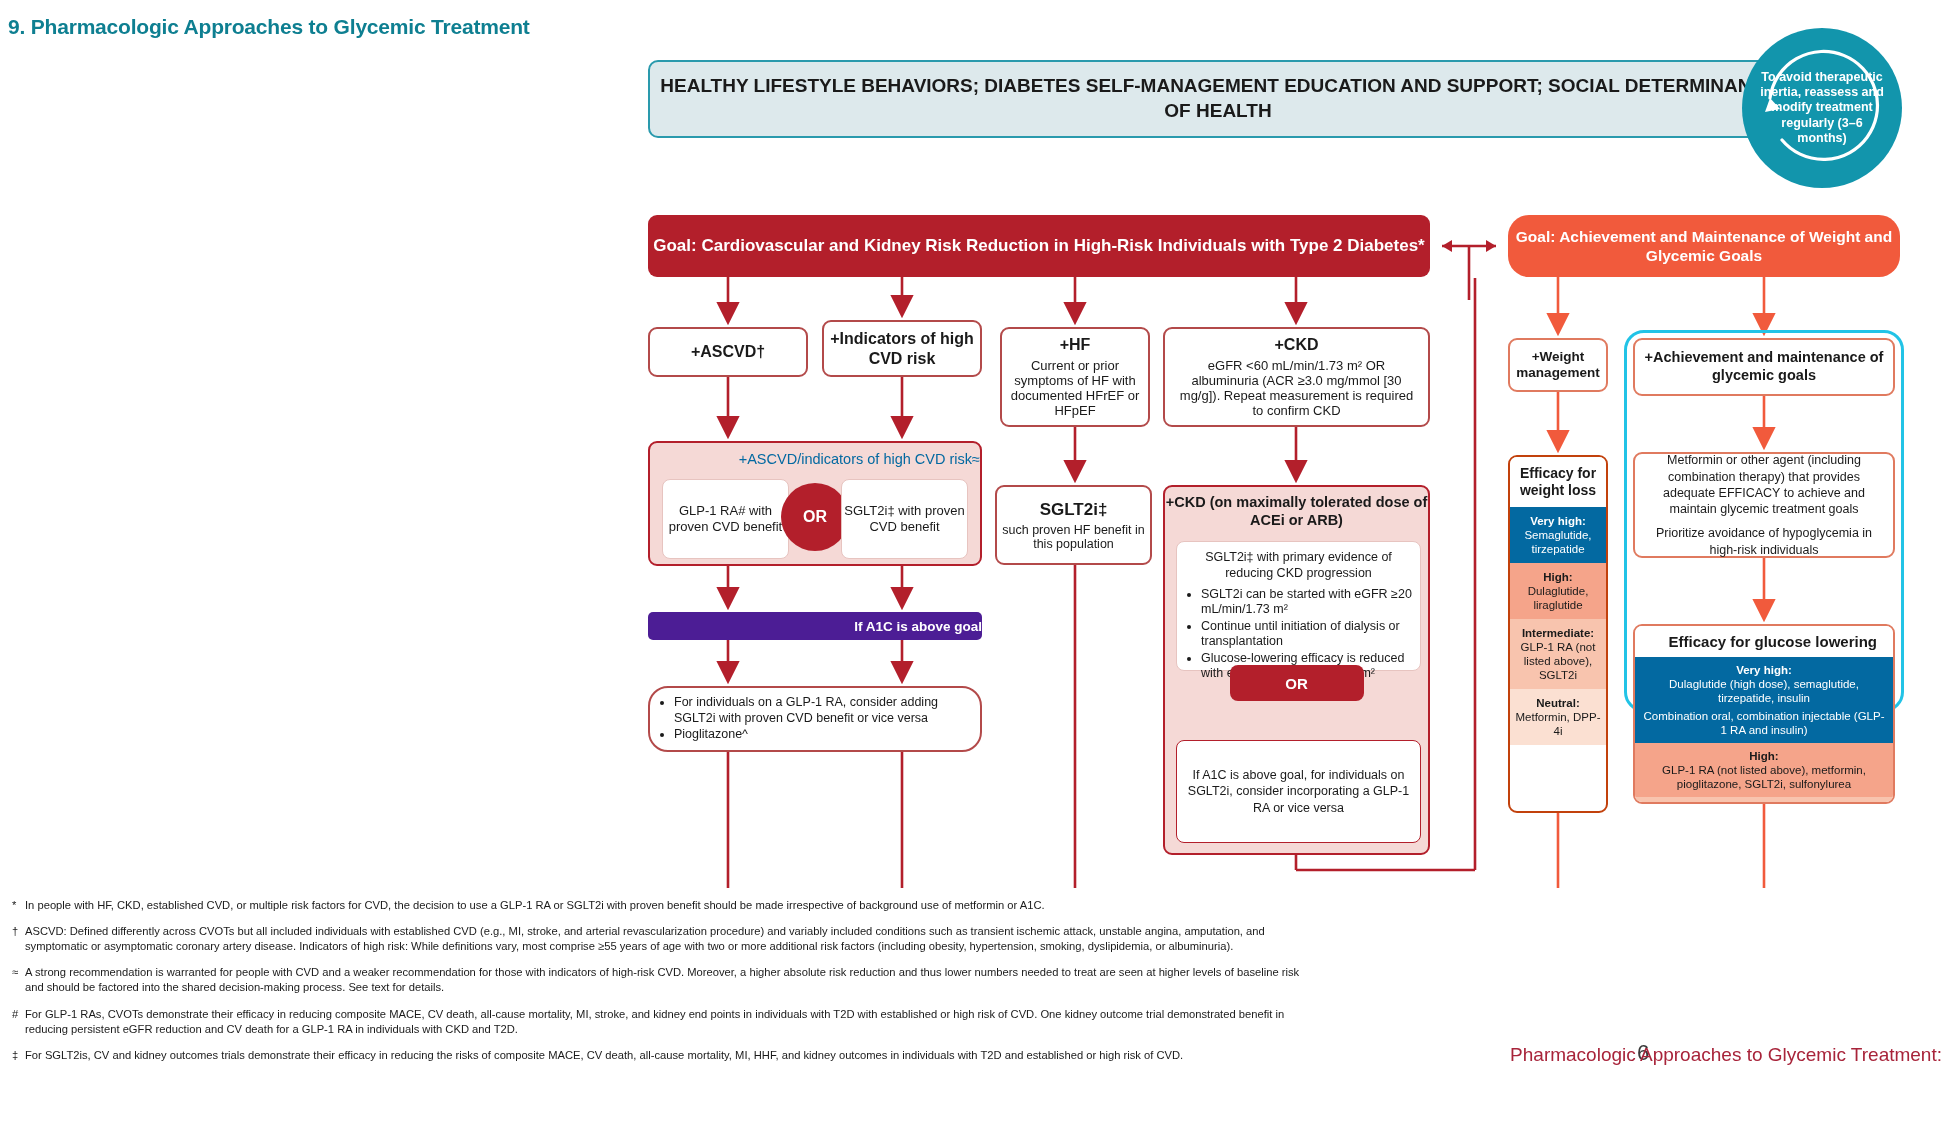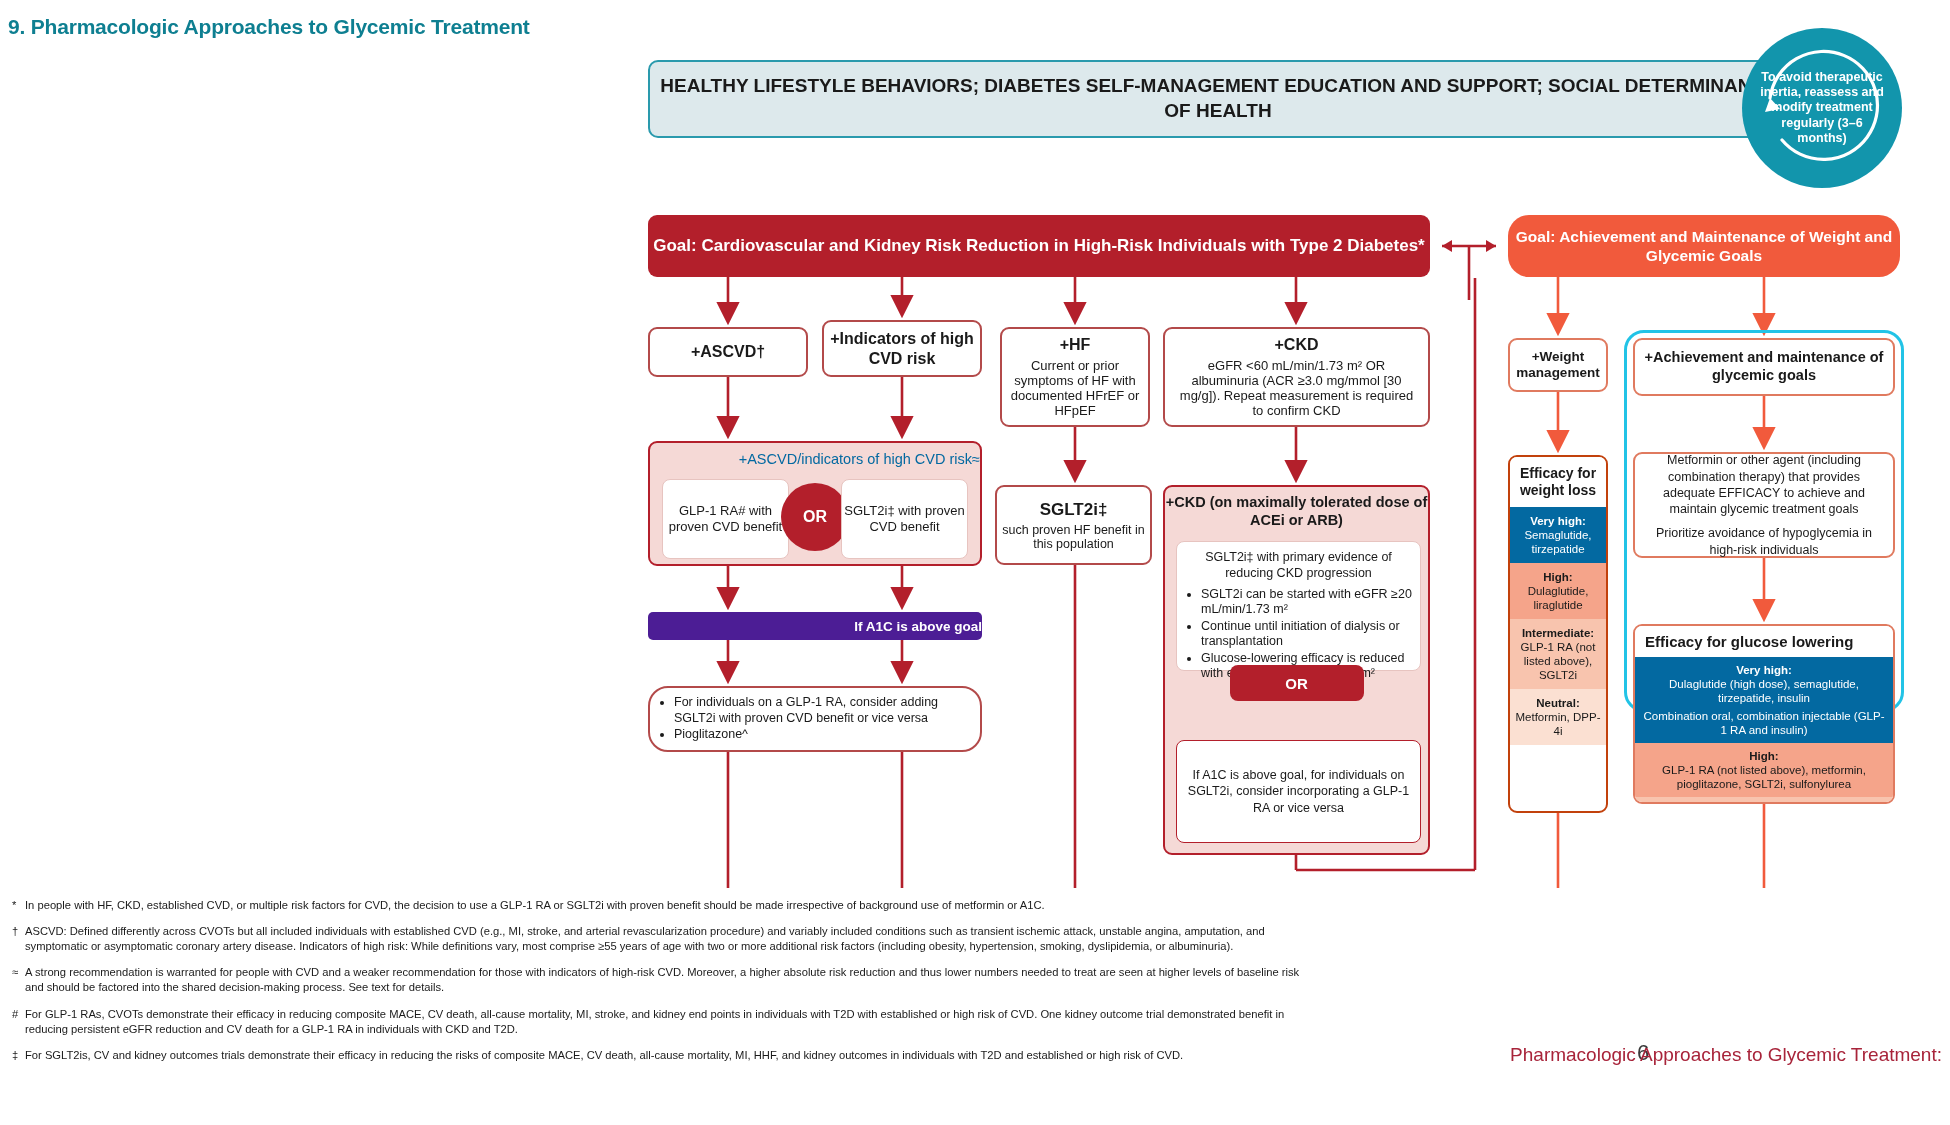--- a/index.html
+++ b/index.html
@@ -182,21 +182,21 @@
   #b-metformin p{margin:0 0 8px 0;}
   #b-metformin p:last-child{margin-bottom:0;}
 
   
   #stack-glucose{
     left:1633px;top:624px;width:262px;height:180px;
     border:2px solid #e07a5f;border-radius:9px;overflow:hidden;background:#fff;
   }
   #stack-glucose .hd{
     background:#fff;color:#1a1a1a;font-weight:bold;font-size:15px;
-    text-align:left;padding:7px 10px;
+    text-align:right;padding:7px 16px;
   }
   #stack-glucose .tier{font-size:11.5px;padding:6px 6px;}
 
   
   #connectors{left:0;top:0;width:1950px;height:1125px;pointer-events:none;}
 
   
   #footnotes{left:12px;top:898px;width:1290px;font-size:11.2px;line-height:1.35;color:#1a1a1a;}
   #footnotes .fn{margin-bottom:11px;display:flex;}
   #footnotes .mk{width:13px;flex:0 0 13px;}

